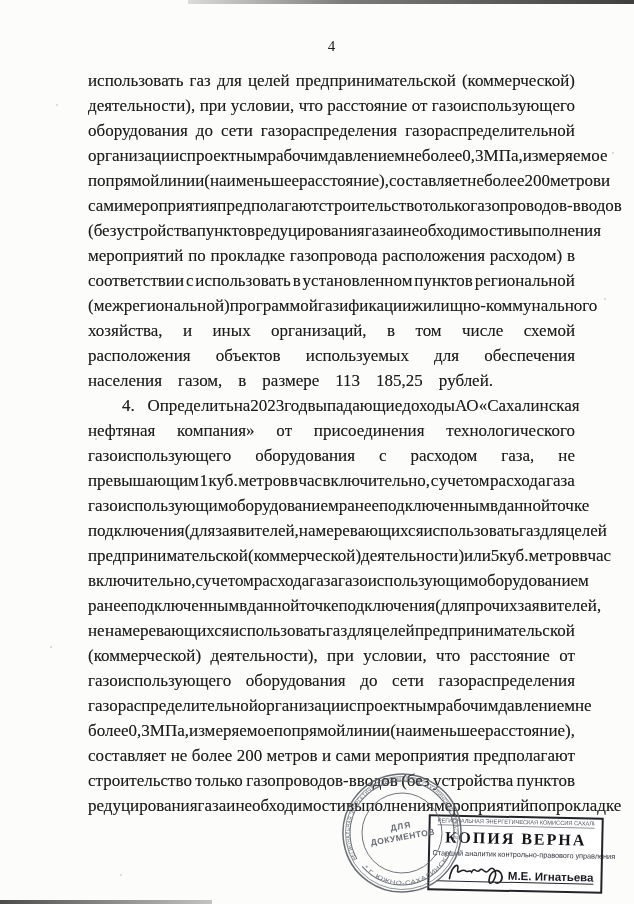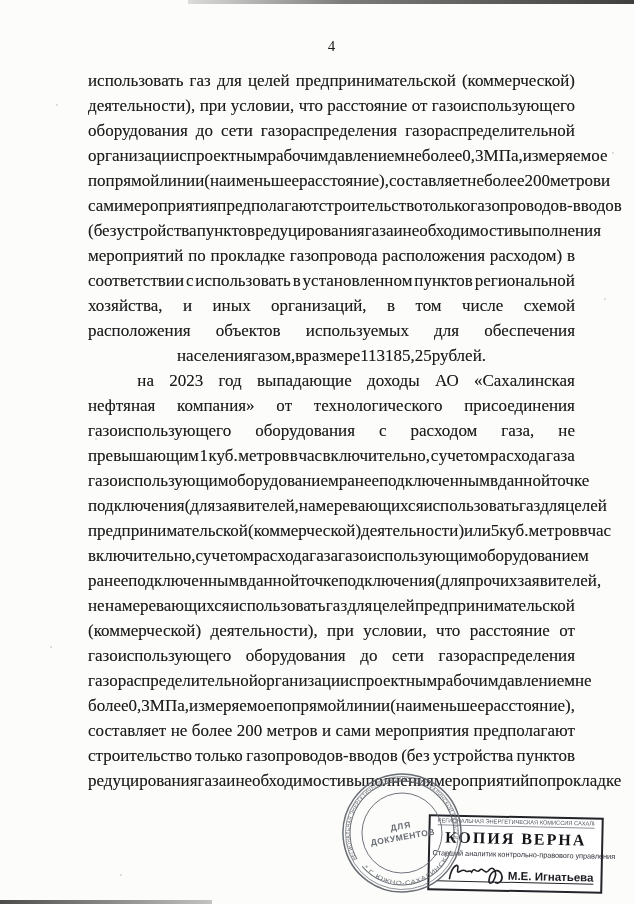--- a/index.html
+++ b/index.html
@@ -29,21 +29,21 @@
   
   .doc-text{
     position:absolute;top:68px;left:88px;width:487px;
     font-size:17px;
     text-shadow:0 0 .4px rgba(20,20,20,.45);
   }
   .line{
     display:flex;justify-content:space-between;
     height:25px;line-height:25px;white-space:nowrap;
   }
-  .line-last{justify-content:center;gap:0;}
+  .line-last{justify-content:flex-start;gap:16px;}
   .indent-spacer{display:inline-block;width:34px;flex:0 0 34px;}
   
   .rect-stamp{
     position:absolute;left:428px;top:816px;width:175px;height:76px;
     background:rgba(255,255,255,.96);
     border:2px solid #23242a;
     box-sizing:border-box;
     transform:rotate(1.2deg);
     z-index:2;
     font-family:"Liberation Sans", sans-serif;
@@ -169,20 +169,26 @@
       <div class="line">
         <span>соответствии</span>
         <span>с</span>
         <span>использовать</span>
         <span>в</span>
         <span>установленном</span>
         <span>пунктов</span>
         <span>региональной</span>
       </div>
       <div class="line">
+        <span>(межрегиональной)</span>
+        <span>программой</span>
+        <span>газификации</span>
+        <span>жилищно-коммунального</span>
+      </div>
+      <div class="line">
         <span>хозяйства,</span>
         <span>и</span>
         <span>иных</span>
         <span>организаций,</span>
         <span>в</span>
         <span>том</span>
         <span>числе</span>
         <span>схемой</span>
       </div>
       <div class="line">
@@ -196,34 +202,35 @@
         <span>населения</span>
         <span>газом,</span>
         <span>в</span>
         <span>размере</span>
         <span>113</span>
         <span>185,25</span>
         <span>рублей.</span>
       </div>
       <div class="line">
         <span class="indent-spacer"></span>
+        <span>4.&nbsp;&nbsp;&nbsp;Определить</span>
         <span>на</span>
         <span>2023</span>
         <span>год</span>
         <span>выпадающие</span>
         <span>доходы</span>
         <span>АО</span>
         <span>«Сахалинская</span>
       </div>
       <div class="line">
         <span>нефтяная</span>
         <span>компания»</span>
         <span>от</span>
+        <span>присоединения</span>
         <span>технологического</span>
-        <span>присоединения</span>
       </div>
       <div class="line">
         <span>газоиспользующего</span>
         <span>оборудования</span>
         <span>с</span>
         <span>расходом</span>
         <span>газа,</span>
         <span>не</span>
       </div>
       <div class="line">

